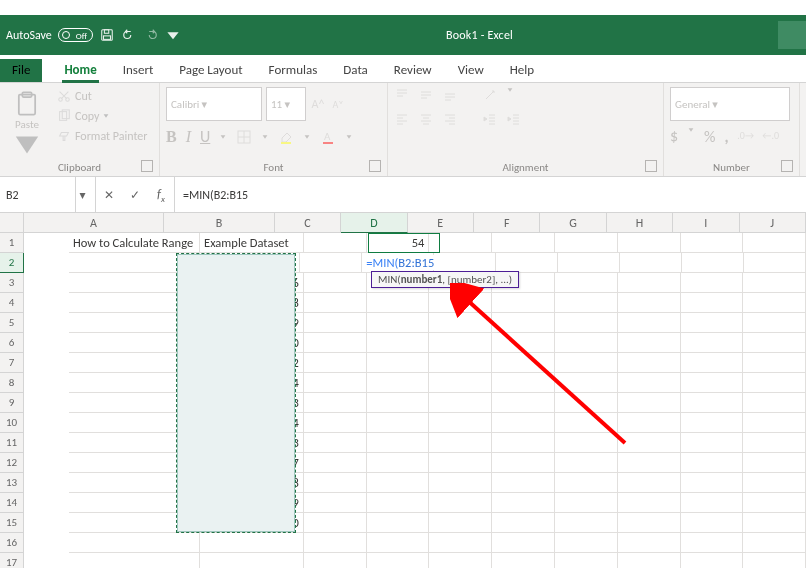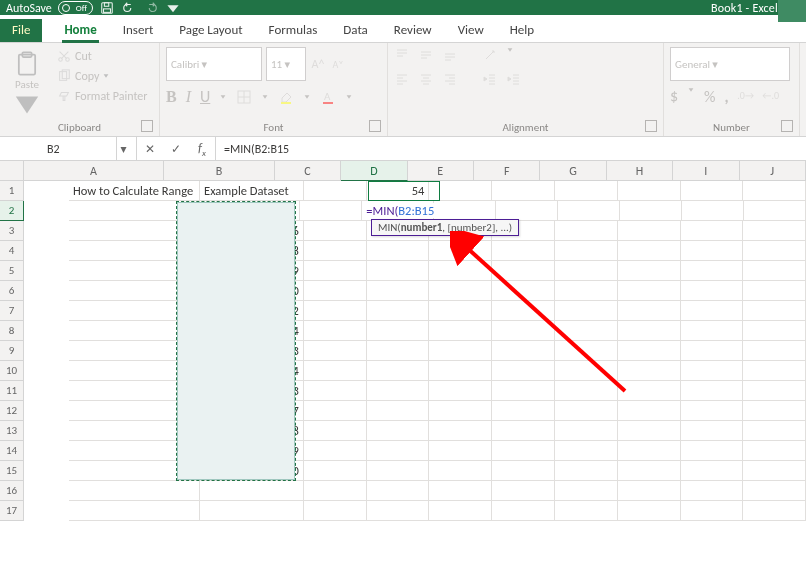--- a/index.html
+++ b/index.html
@@ -1,53 +1,53 @@
 <!DOCTYPE html>
 <html><head>
 <meta charset="utf-8">
 <style>
   * { box-sizing: border-box; margin: 0; padding: 0; font-family: "Segoe UI", Calibri, Arial, sans-serif; }
   body { background: #ffffff; width: 806px; height: 568px; overflow: hidden; position: relative; }
 
   
-  .titlebar { height: 15px; background: #217346; color: #fff; display: flex; align-items: center; font-size: 12px; }
+  .titlebar { height: 40px; background: #217346; color: #fff; display: flex; align-items: center; font-size: 12px; margin-top: 15px; }
   .titlebar .left { display: flex; align-items: center; gap: 6px; padding-left: 6px; }
   .togg { display: inline-flex; align-items: center; border: 1px solid #fff; border-radius: 10px; height: 14px; padding: 0 3px; gap: 4px; font-size: 9px; }
   .togg .dot { width: 8px; height: 8px; border: 1px solid #fff; border-radius: 50%; }
   .togg .lab { padding: 0 2px; }
   .qat-icon { width: 16px; height: 16px; display: inline-flex; align-items: center; justify-content: center; opacity: .9; }
   .qat-icon svg { width: 14px; height: 14px; }
-  .titlebar .center { flex: 1; text-align: right; font-weight: 400; letter-spacing: .2px; }
+  .titlebar .center { flex: 1; text-align: center; font-weight: 400; letter-spacing: .2px; }
   .titlebar .right { width: 28px; height: 28px; background: #3f8b63; }
 
   
   .tabs { height: 28px; background: #fff; display: flex; align-items: flex-end; border-bottom: 1px solid #d4d4d4; padding-left: 10px; gap: 22px; font-size: 13px; color: #444; }
   .tab { padding: 3px 2px 5px; color: #444; position: relative; }
-  .tab.file { background: #217346; color: #fef9c3; padding: 3px 12px 5px; margin-left: -10px; margin-right: -2px; }
+  .tab.file { background: #217346; color: #000000; padding: 3px 12px 5px; margin-left: -10px; margin-right: -2px; }
   .tab.active { color: #15803d; font-weight: 600; }
   .tab.active::after { content: ""; position: absolute; left: 0; right: 0; bottom: -1px; height: 3px; background: #217346; }
 
   
   .ribbon { height: 94px; background: #f3f2f1; border-bottom: 1px solid #d4d4d4; display: flex; }
   .group { border-right: 1px solid #e1dfdd; padding: 4px 6px 2px; display: flex; flex-direction: column; justify-content: space-between; }
   .group-content { display: flex; gap: 4px; flex: 1; }
   .group-label { text-align: center; font-size: 11px; color: #8a8886; padding: 2px 0 0; position: relative; }
   .group-label .dialog-launcher { position: absolute; right: 0; bottom: 2px; width: 12px; height: 12px; border: 1px solid #b5b3b1; }
   .btn-col { display: flex; flex-direction: column; gap: 2px; font-size: 12px; color: #c5c3c1; }
   .ribbon .btn-row { display: flex; align-items: center; gap: 3px; padding: 1px 4px; }
   .big-btn { display: flex; flex-direction: column; align-items: center; justify-content: flex-end; font-size: 11px; color: #8a8886; width: 42px; }
   .big-btn svg { width: 28px; height: 28px; }
   .ico { width: 16px; height: 16px; display: inline-flex; align-items: center; justify-content: center; opacity: .45; }
   .ico svg { width: 14px; height: 14px; }
   .disabled { color: #c5c3c1; }
   .sel { border: 1px solid #d0cece; background: #fff; height: 20px; display: inline-flex; align-items: center; padding: 16px 4px; font-size: 11px; color: #c5c3c1; }
   .sel .dd { width: 10px; text-align: center; color: #c5c3c1; }
 
   
-  .fbar { height: 24px; border-bottom: 1px solid #d4d4d4; display: flex; align-items: stretch; font-size: 12px; padding-left: 41px; }
+  .fbar { height: 36px; border-bottom: 1px solid #d4d4d4; display: flex; align-items: stretch; font-size: 12px; }
   .namebox { width: 96px; border-right: 1px solid #d4d4d4; display: flex; align-items: center; padding: 0 6px; justify-content: space-between; color: #3b3a39; }
   .namebox .dd { width: 14px; text-align: center; color: #666; border-left: 1px solid #d4d4d4; height: 100%; display: flex; align-items: center; justify-content: center; }
   .fbar-btns { display: flex; align-items: center; border-right: 1px solid #d4d4d4; }
   .fbar-btn { width: 26px; display: flex; align-items: center; justify-content: center; color: #666; height: 100%; }
   .fbar-btn.fx { font-style: italic; font-family: "Times New Roman", serif; font-size: 13px; }
   .finput { flex: 1; display: flex; align-items: center; padding: 0 8px; color: #3b3a39; }
 
   
   .sheet { position: relative; height: 394px; overflow: hidden; font-size: 12.5px; color: #3b3a39; }
   .corner { position: absolute; left: 0; top: 0; width: 24px; height: 20px; background: #f3f2f1; border-right: 1px solid #d4d4d4; border-bottom: 1px solid #d4d4d4; }
@@ -72,21 +72,21 @@
 
   
   .ch.hlD, .rh.hl { background: #e6f2ea; color: #217346; border-bottom-color: #217346; }
   .rh.hl { border-right-color: #217346; }
 
   
   .wA { width: 152px; } .wB { width: 120px; } .wC { width: 72px; } .wD { width: 72px; }
   .wE { width: 72px; } .wF { width: 72px; } .wG { width: 72px; } .wH { width: 72px; }
   .wI { width: 72px; } .wJ { width: 72px; }
 
-  .formula-text .fn { color: #4c1d95; }
+  .formula-text .fn { color: #3b82f6; }
   .formula-text .ref { color: #3172d6; }
 
 </style>
 </head>
 <body>
 
 <div class="titlebar">
   <div class="left">
     <span>AutoSave</span>
     <span class="togg">

